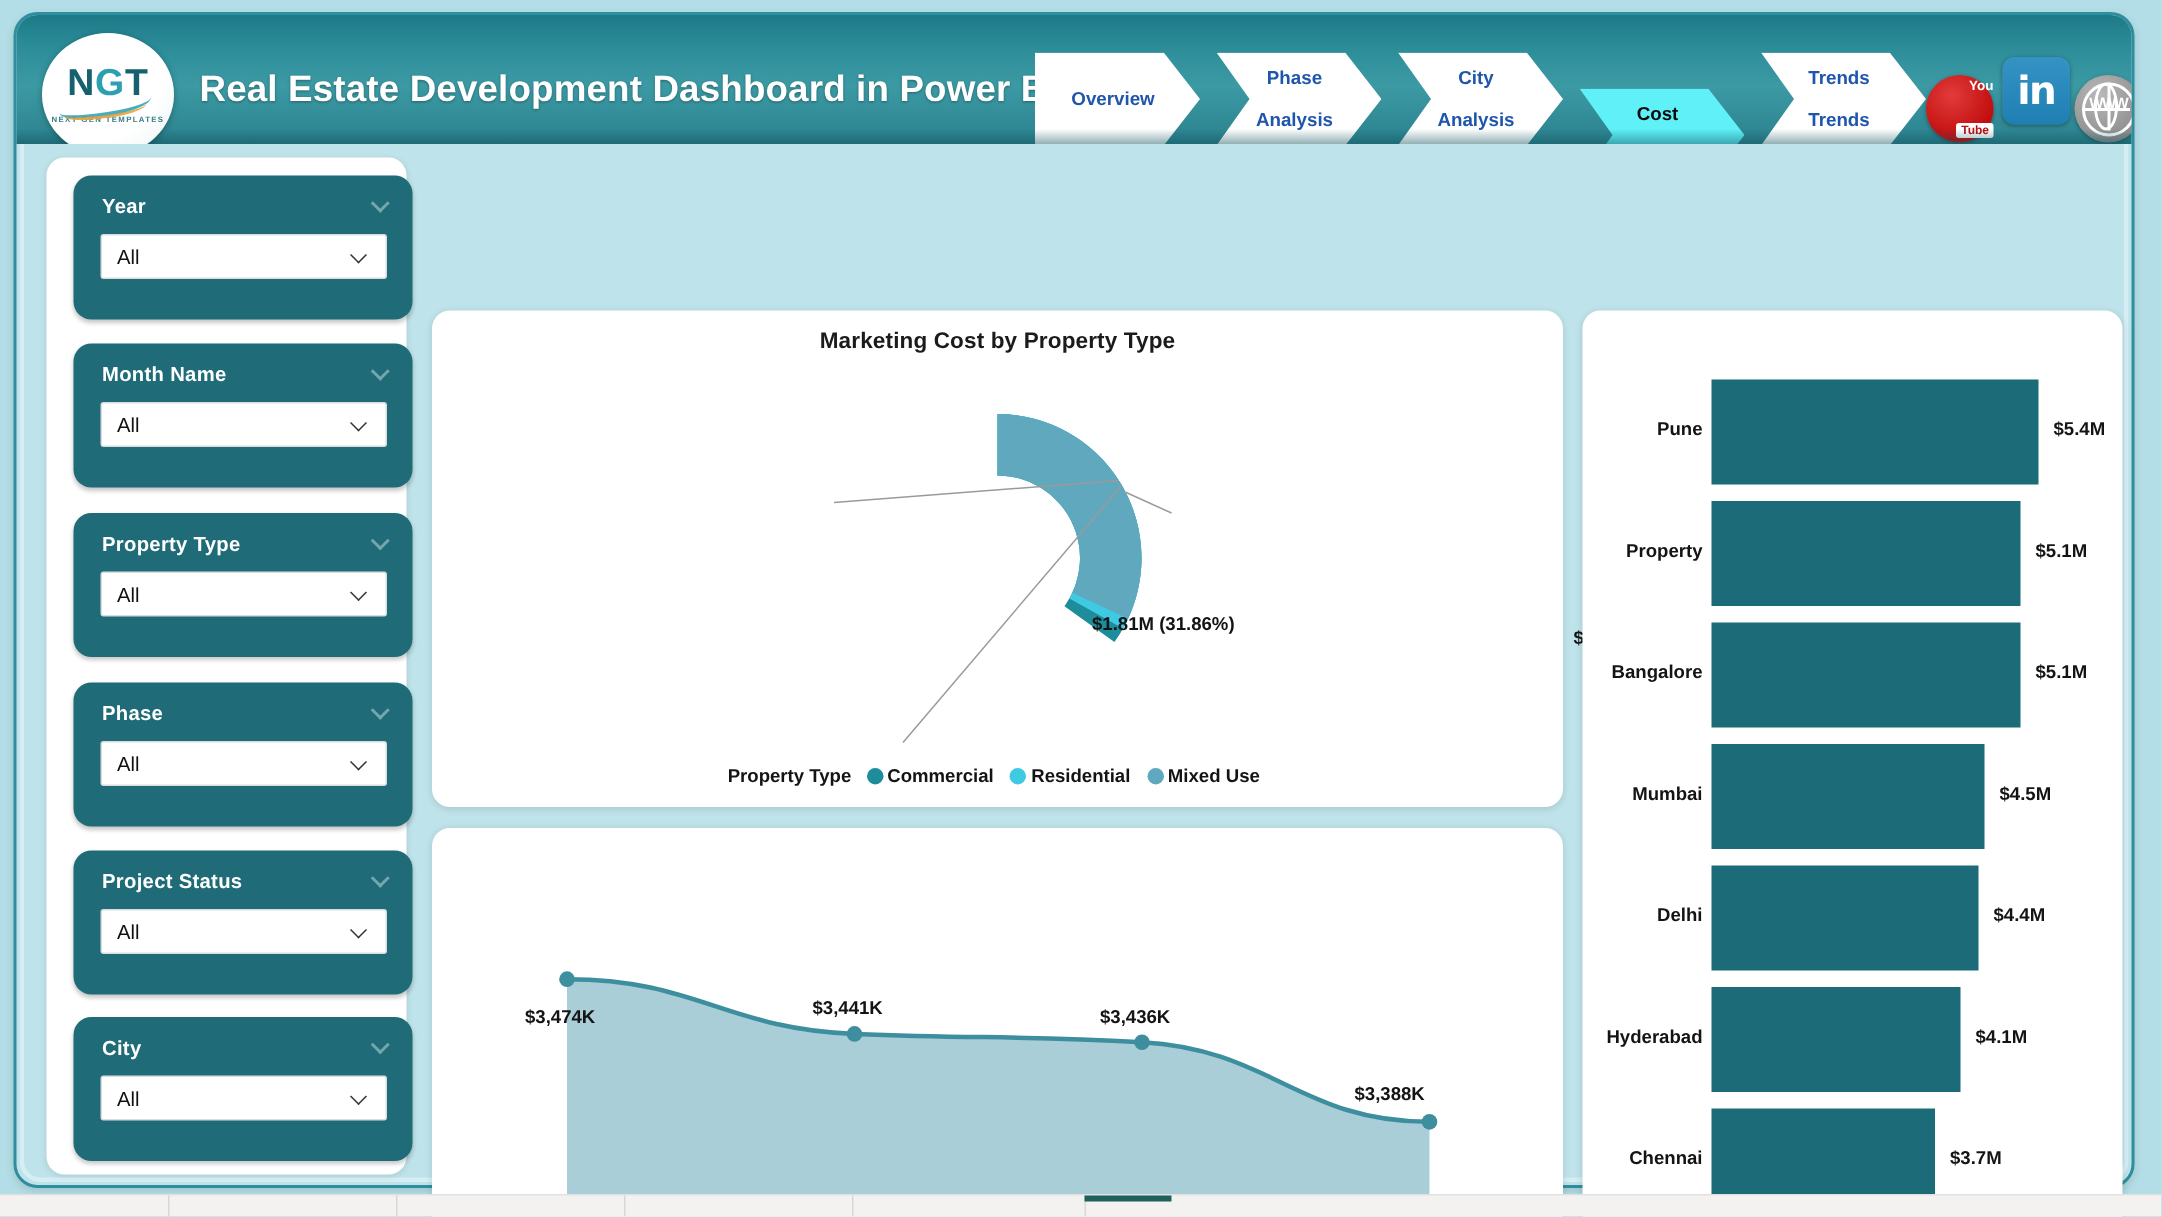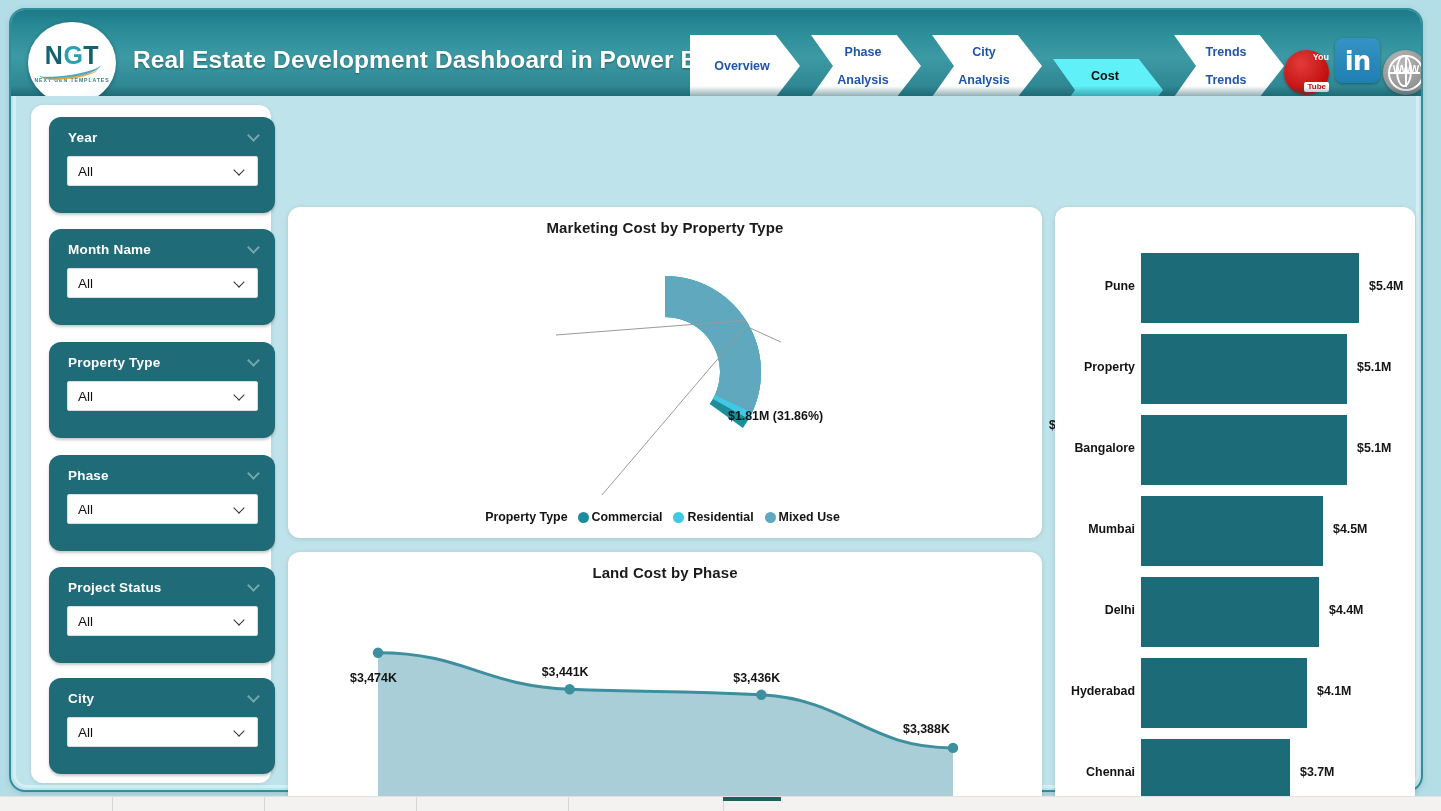--- a/index.html
+++ b/index.html
@@ -381,21 +381,20 @@
           <span>Residential</span>
         </span>
         <span class="lg-item">
           <span class="dot" style="background:#5fa8bd"></span>
           <span>Mixed Use</span>
         </span>
       </div>
     </div>
 
     <div class="card" id="card-area">
-      <div class="card-title">Land Cost by Phase</div>
       <div class="area-wrap">
         <svg id="area-svg" width="754" height="255" viewBox="0 0 754 255">
             <path d="M 90 66.76249999999999 C 176.25 66.76249999999999, 195.41666666666663 99.90575, 281.66666666666663 103.26875 C 367.91666666666663 106.63175, 387.0833333333333 104.1095, 473.3333333333333 108.8 C 559.5833333333334 113.4905, 578.75 161.9, 665 161.9 L 665 215 L 90 215 Z" fill="#a9ced7"></path>
             <path d="M 90 66.76249999999999 C 176.25 66.76249999999999, 195.41666666666663 99.90575, 281.66666666666663 103.26875 C 367.91666666666663 106.63175, 387.0833333333333 104.1095, 473.3333333333333 108.8 C 559.5833333333334 113.4905, 578.75 161.9, 665 161.9" fill="none" stroke="#3d8e9e" stroke-width="3" stroke-linecap="round"></path>
             <circle cx="90" cy="66.76249999999999" r="5.2" fill="#3d8e9e"></circle>
             <circle cx="281.66666666666663" cy="103.26875" r="5.2" fill="#3d8e9e"></circle>
             <circle cx="473.3333333333333" cy="108.8" r="5.2" fill="#3d8e9e"></circle>
             <circle cx="665" cy="161.9" r="5.2" fill="#3d8e9e"></circle>
           </svg>
       </div>

